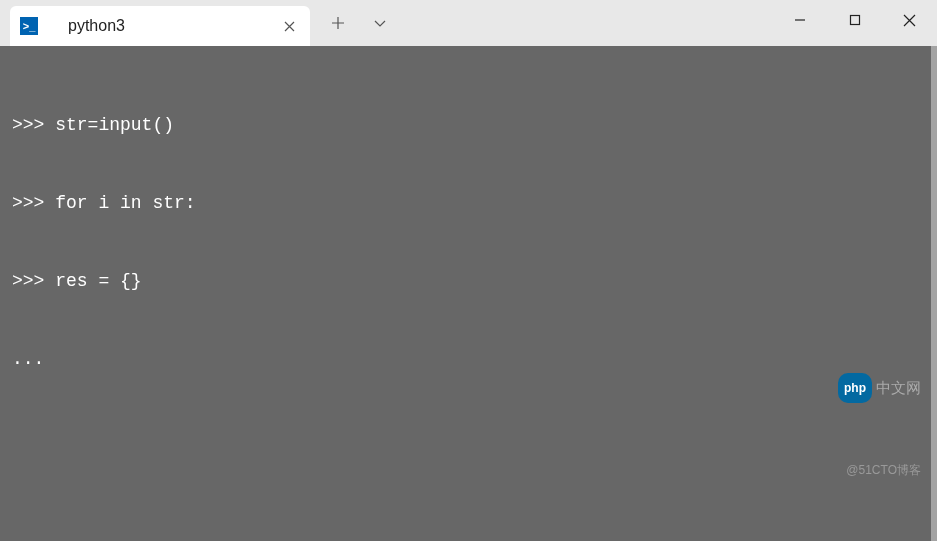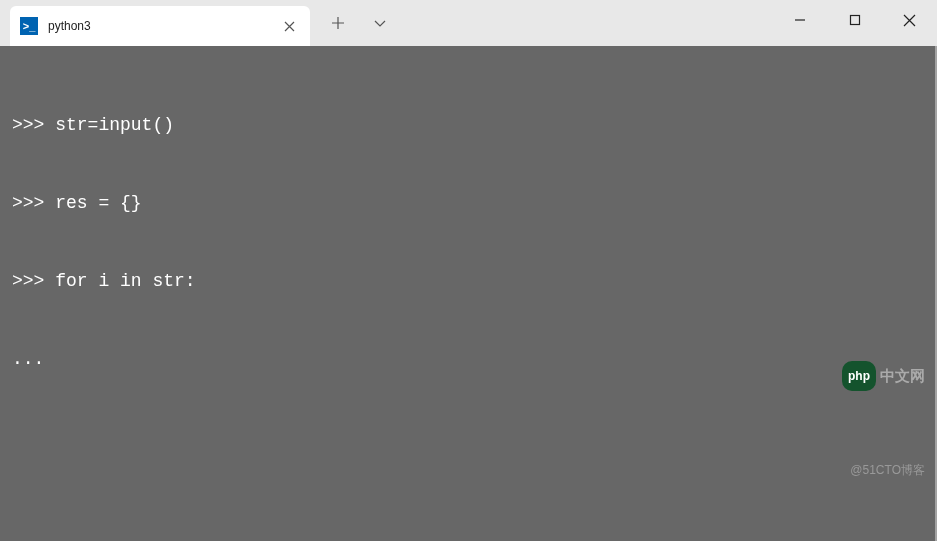--- a/index.html
+++ b/index.html
@@ -40,22 +40,23 @@
       background: #0063b1;
       color: #fff;
       display: flex;
       align-items: center;
       justify-content: center;
       font-size: 11px;
       font-weight: bold;
     }
     .tab-title {
       flex: 1;
-      font-size: 12px;
+      font-size: 16px;
       color: #222;
+      margin-left: 20px;
     }
     .tab-close {
       width: 22px;
       height: 22px;
       display: flex;
       align-items: center;
       justify-content: center;
       color: #555;
       font-size: 13px;
       cursor: pointer;
@@ -96,57 +97,57 @@
     }
     .terminal {
       background: #676767;
       height: calc(541px - 46px);
       padding: 14px 12px;
       font-family: "Consolas", "Courier New", monospace;
       font-size: 18px;
       line-height: 26px;
       color: #ffffff;
       position: relative;
-      border-right: 2px solid #a3a3a3;
+      border-right: 6px solid #a3a3a3;
       white-space: pre;
     }
     .term-line {
       white-space: pre;
     }
     .watermark {
       position: absolute;
       bottom: 6px;
       right: 10px;
       text-align: right;
       font-family: sans-serif;
       pointer-events: none;
     }
     .wm-top {
       display: flex;
       align-items: center;
       justify-content: flex-end;
       gap: 4px;
     }
     .wm-badge {
-      background: #14532d;
+      background: #0369a1;
       color: #fff;
       font-size: 12px;
       font-weight: bold;
       padding: 2px 6px;
       border-radius: 10px;
     }
     .wm-text1 {
       color: #aaa;
       font-size: 15px;
-      font-weight: bold;
+      font-weight: normal;
     }
     .wm-text2 {
       color: #999;
       font-size: 12px;
-      margin-top: 14px;
+      margin-top: 2px;
     }
   </style>
 </head>
 <body>
 
 <div class="titlebar">
   <div class="tab">
     <div class="tab-icon">&gt;_</div>
     <div class="tab-title">python3</div>
     <div class="tab-close">
@@ -181,22 +182,22 @@
     <div class="win-btn close">
       <svg width="13" height="13" viewBox="0 0 13 13">
           <path d="M1 1 L12 12 M12 1 L1 12" stroke="#222" stroke-width="1.2" fill="none"></path>
         </svg>
     </div>
   </div>
 </div>
 
 <div class="terminal">
   <div class="term-line">&gt;&gt;&gt; str=input()</div>
+  <div class="term-line">&gt;&gt;&gt; for i in str:</div>
   <div class="term-line">&gt;&gt;&gt; res = {}</div>
-  <div class="term-line">&gt;&gt;&gt; for i in str:</div>
   <div class="term-line">...</div>
   
   
   
 
   <div class="watermark">
     <div class="wm-top">
       <span class="wm-badge">php</span>
       <span class="wm-text1">中文网</span>
     </div>

